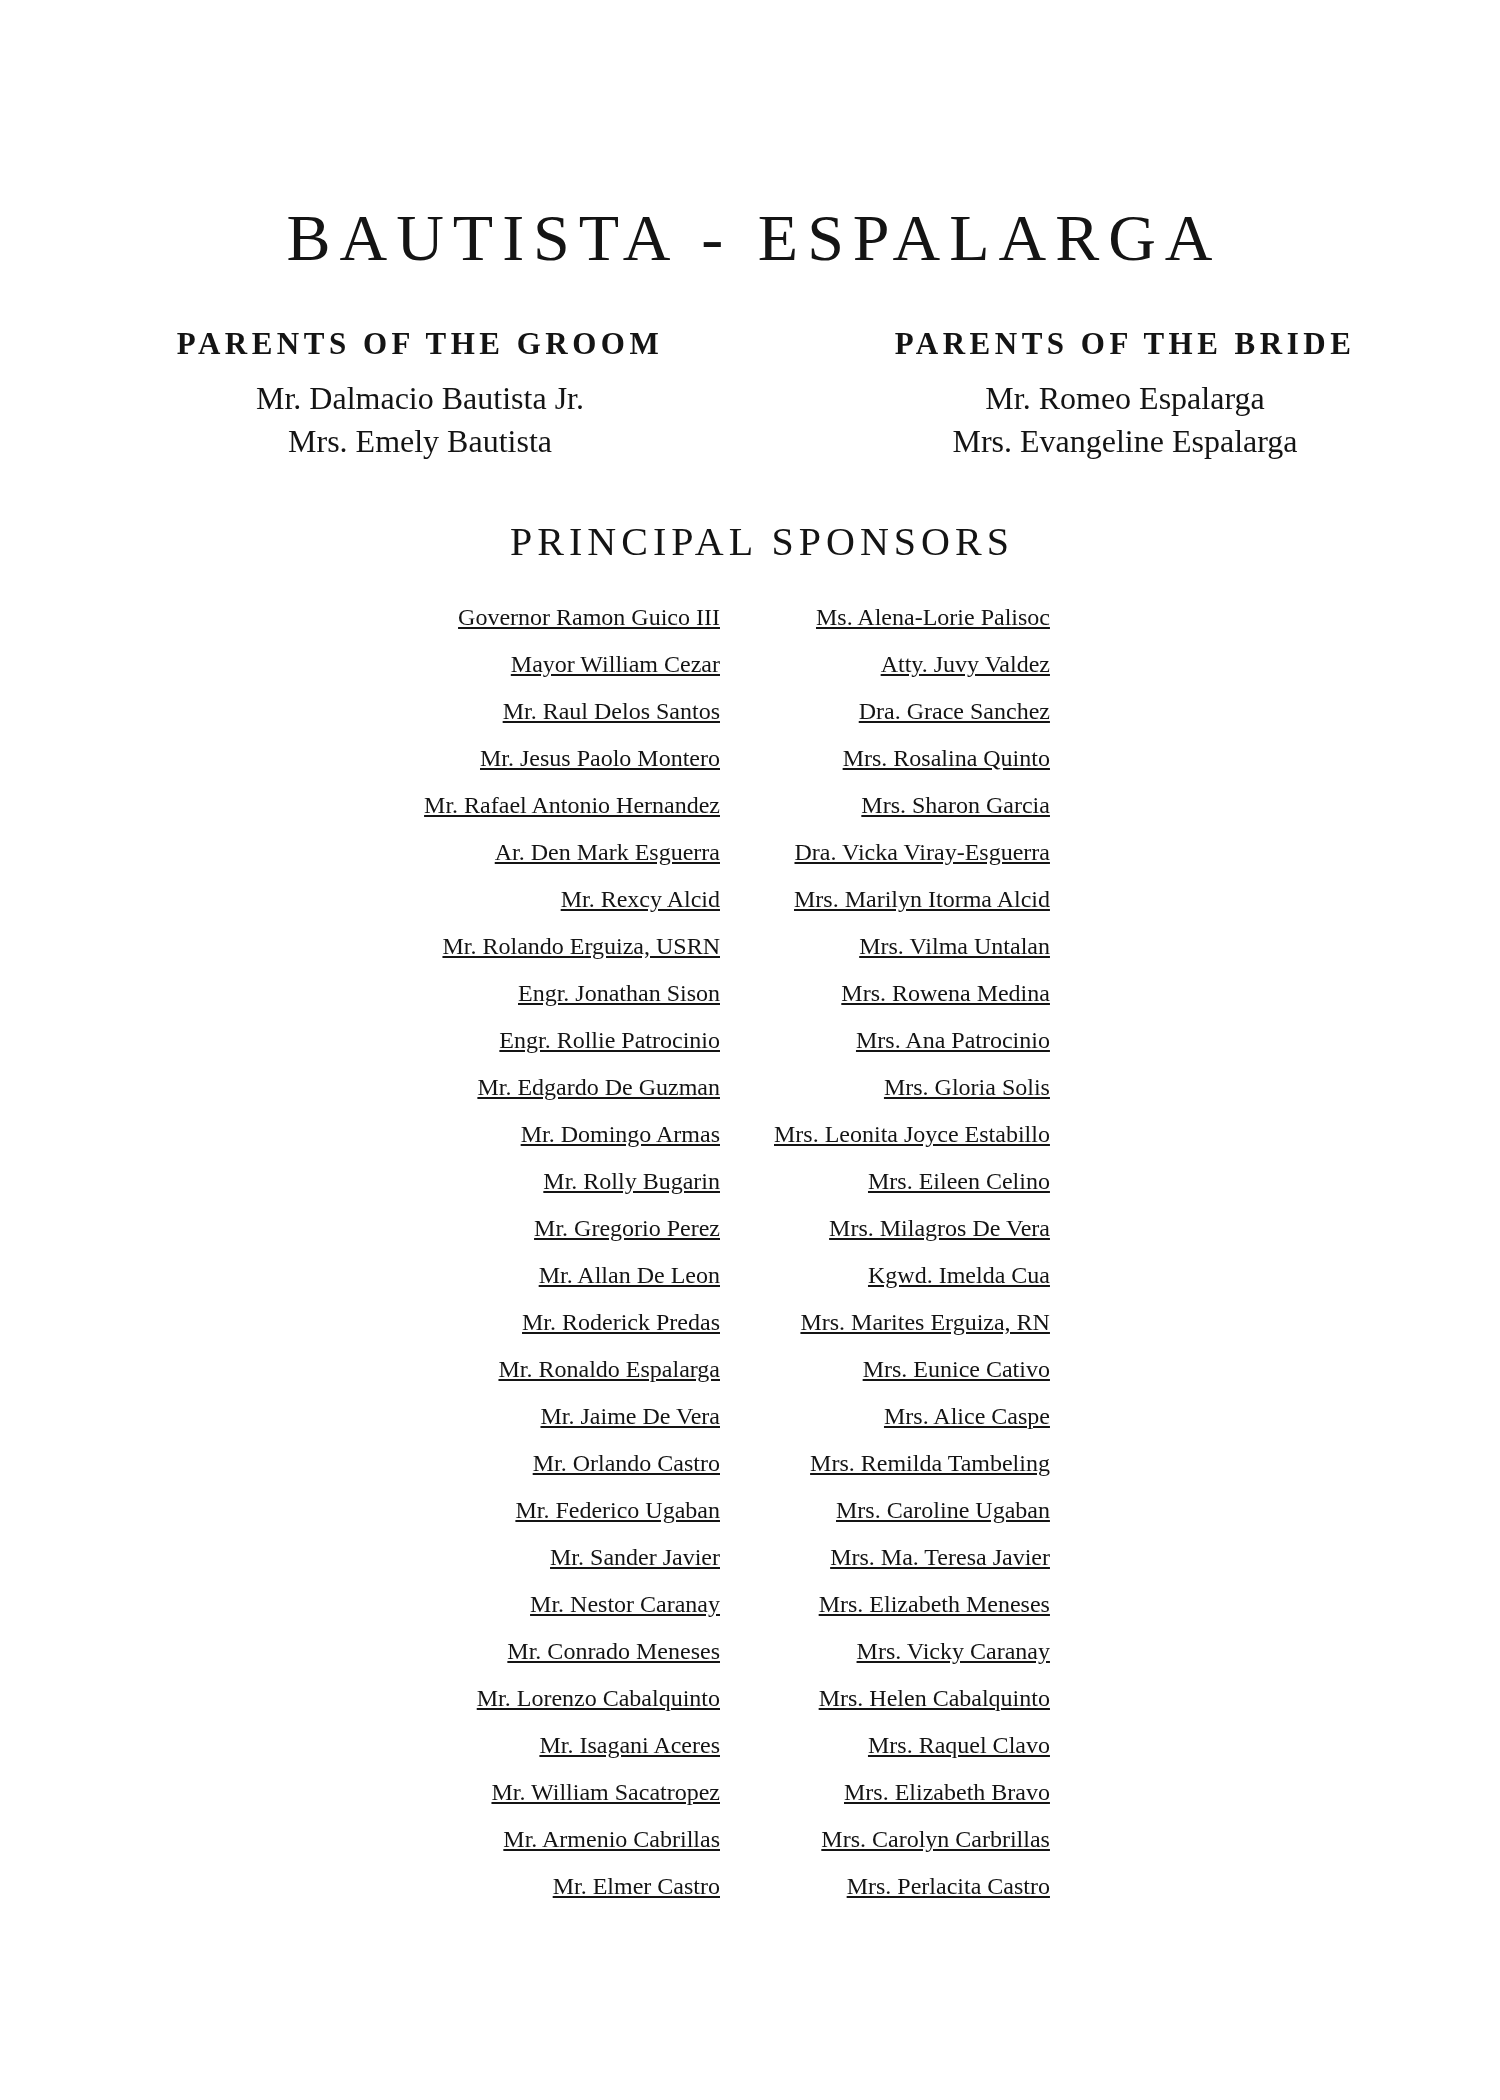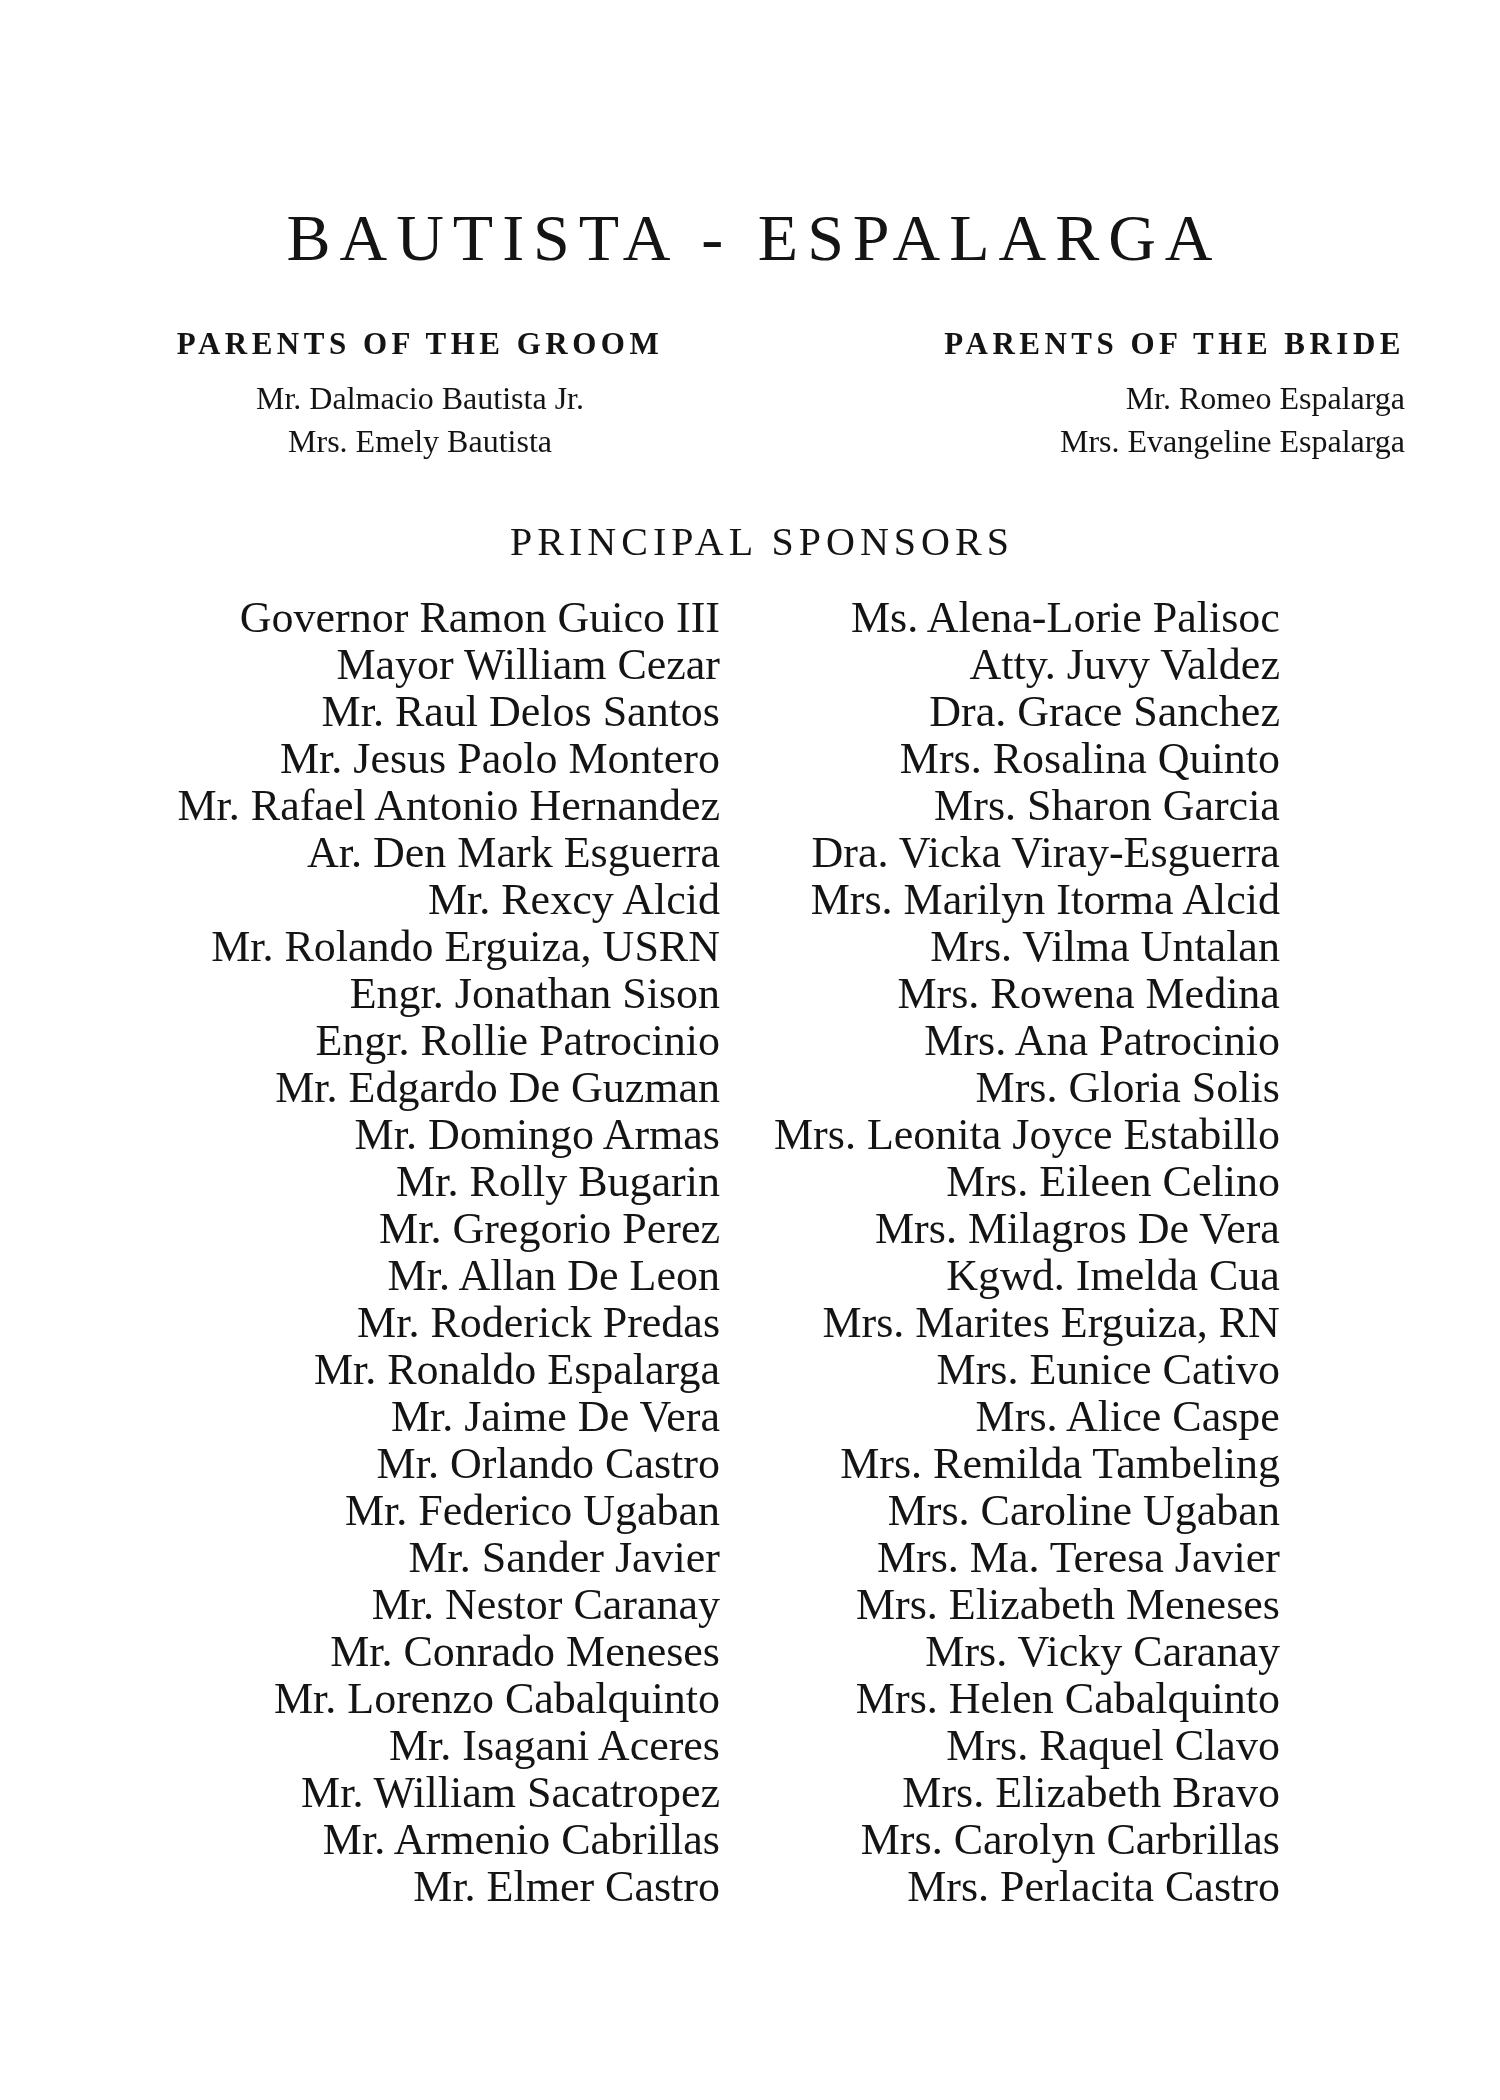--- a/index.html
+++ b/index.html
@@ -28,21 +28,21 @@
       margin: 0;
       padding-left: 4px;
     }
     .parents {
       position: absolute;
       top: 328px;
       width: 560px;
       text-align: center;
     }
     .parents.groom { left: 140px; }
-    .parents.bride { left: 845px; text-align: right; }
+    .parents.bride { left: 845px; }
     .parents-heading {
       font-size: 31px;
       letter-spacing: 4.5px;
       line-height: 1;
       margin: 0 0 18px 0;
       font-weight: bold;
       white-space: nowrap;
     }
     .parent-name {
       font-size: 32px;
@@ -72,24 +72,25 @@
     }
     .sponsor-col.left {
       right: 780px; 
       text-align: right;
     }
     .sponsor-col.right {
       left: 774px;
       text-align: right;
     }
     .sponsor {
-      font-size: 44px;
+      font-size: 24px;
       line-height: 47px;
       height: 47px;
       white-space: nowrap;
+      text-decoration: underline;
     }
   </style>
 </head>
 <body>
 
 <h1 class="title">BAUTISTA - ESPALARGA</h1>
 
 <section class="parents groom">
   <h2 class="parents-heading">PARENTS OF THE GROOM</h2>
   <div class="parent-name">Mr. Dalmacio Bautista Jr.</div>

